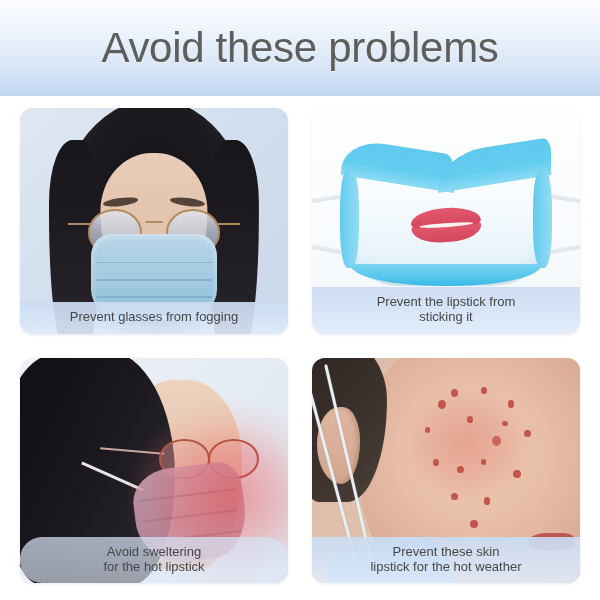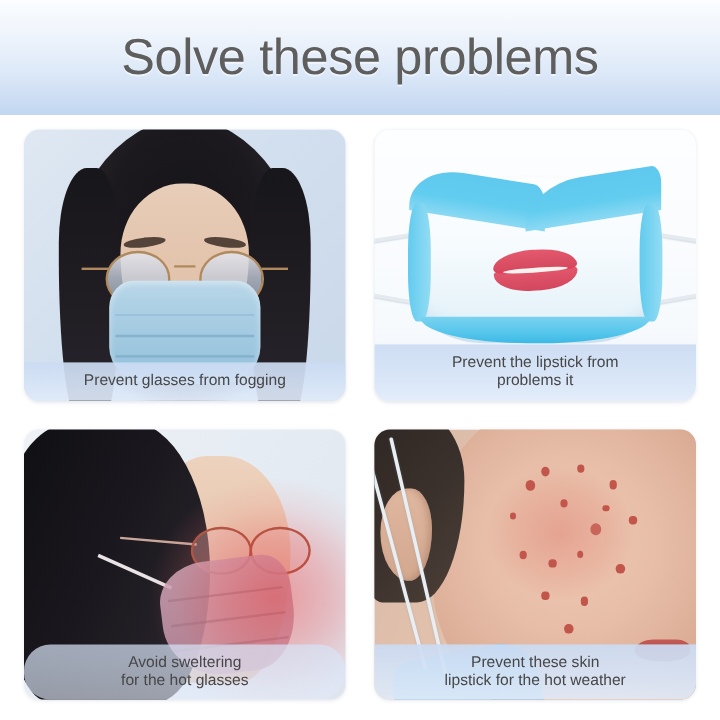--- a/index.html
+++ b/index.html
@@ -251,21 +251,21 @@
     position:absolute; right:2%; bottom:14%; width:17%; height:8%;
     background:linear-gradient(to bottom,#c35a55,#a8413f);
     border-radius:42% 30% 50% 50% / 58% 46% 54% 60%;
   }
   .spot { position:absolute; border-radius:50%; background:#c2564b; }
 </style>
 </head>
 <body>
 
 <div class="header">
-  <h1 class="header-title">Solve these problems</h1>
+  <h1 class="header-title">Avoid these problems</h1>
 </div>
 
 <div class="grid">
 
   <div class="card">
     <div class="photo p1">
       <div class="hair"></div>
       <div class="hair-l"></div>
       <div class="hair-r"></div>
       <div class="face"></div>
@@ -300,42 +300,42 @@
       <div class="mside r"></div>
       <div class="mbottom"></div>
       <div class="kiss">
         <div class="lip-top"></div>
         <div class="lip-bot"></div>
         <div class="lip-gap"></div>
       </div>
     </div>
     <div class="caption">
       <span class="ln">Prevent the lipstick from</span>
-      <span class="ln">problems it</span>
+      <span class="ln">sticking it</span>
     </div>
   </div>
 
   <div class="card">
     <div class="photo p3">
       <div class="face3"></div>
       <div class="hair3"></div>
       <div class="arm3"></div>
       <div class="lens3 a"></div>
       <div class="lens3 b"></div>
       <div class="strap3"></div>
       <div class="mask3">
         <div class="pl"></div>
         <div class="pl"></div>
         <div class="pl"></div>
       </div>
       <div class="heat"></div>
     </div>
     <div class="caption translucent">
       <span class="ln">Avoid sweltering</span>
-      <span class="ln">for the hot glasses</span>
+      <span class="ln">for the hot lipstick</span>
     </div>
   </div>
 
   <div class="card">
     <div class="photo p4">
       <div class="cheek"></div>
       <div class="rash"></div>
       <div class="hair4"></div>
       <div class="ear"></div>
       <div class="lips4"></div>

